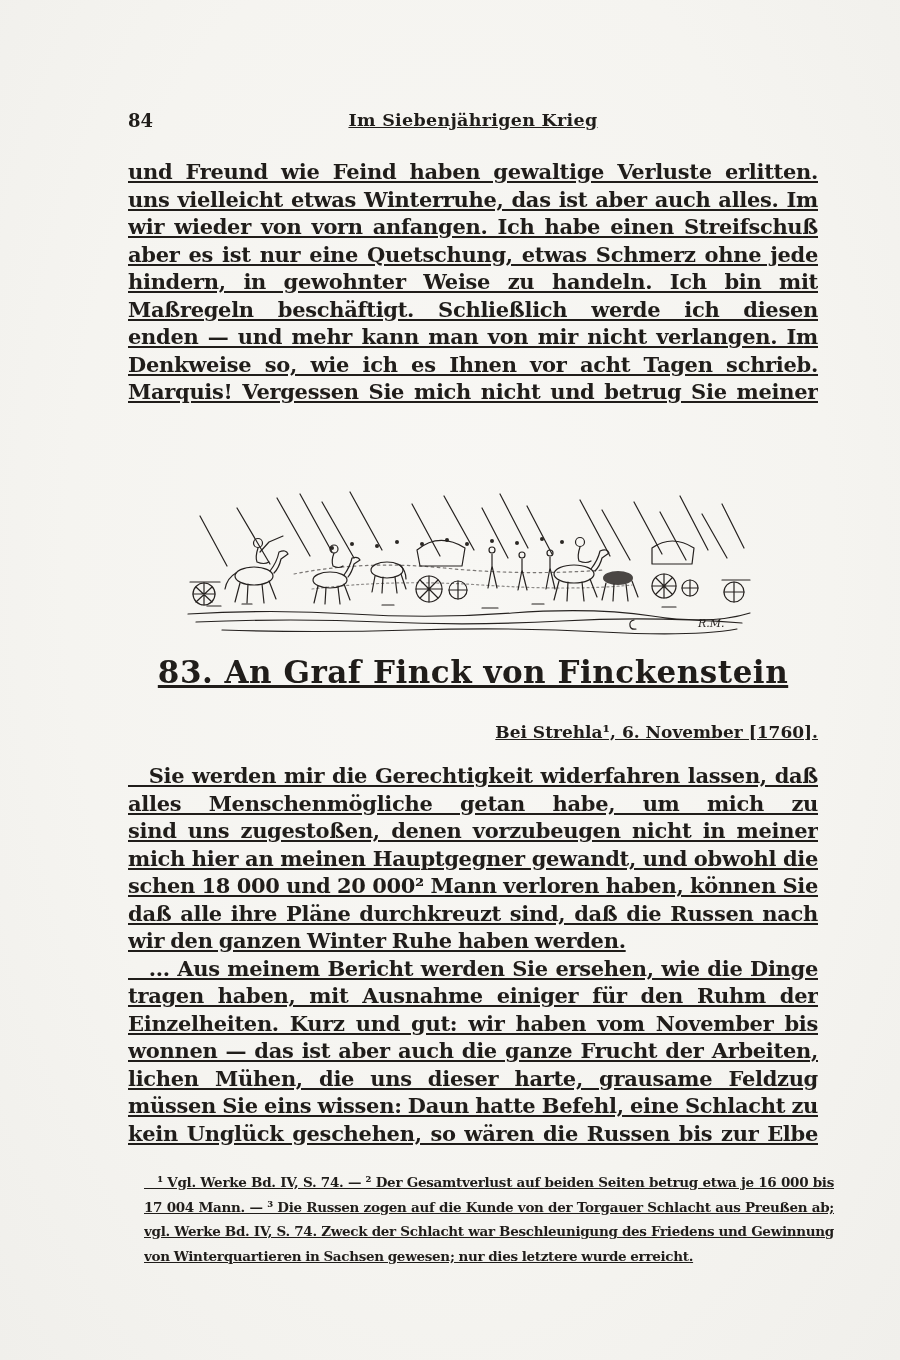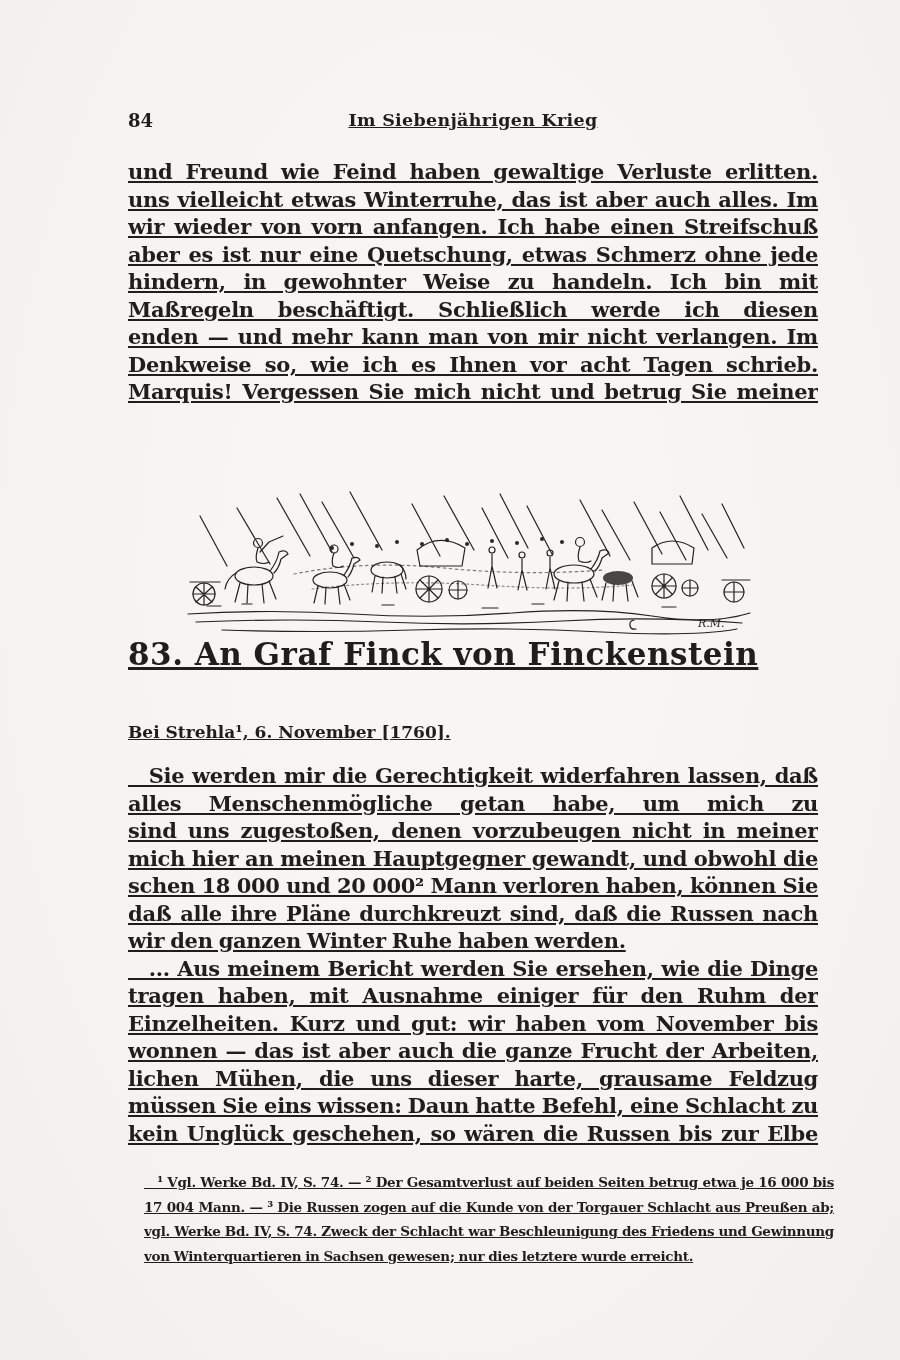--- a/index.html
+++ b/index.html
@@ -8,22 +8,22 @@
         background:radial-gradient(ellipse at 50% 42%, #f8f7f4 0%, #f5f4f0 60%, #f0efeb 100%);}
   .abs{position:absolute;}
   .textcol{left:128px;width:690px;text-decoration:underline;}
   .pagenum{top:110px;left:128px;font-size:18px;font-weight:700;}
   .runhead{top:110px;text-align:center;font-size:17.5px;font-weight:700;letter-spacing:0.3px;}
   .bodyblock{font-size:21px;font-weight:700;letter-spacing:-0.3px;word-spacing:-1px;}
   .tline{height:27.5px;line-height:27.5px;text-align:justify;text-align-last:justify;overflow:hidden;}
   .tline-left{text-align-last:left;}
   .prev{top:158px;}
   .illus{top:486px;left:182px;width:578px;height:152px;}
-  .heading{top:636px;text-align:left;font-size:31px;font-weight:700;letter-spacing:0.5px;}
-  .dateline{top:722px;text-align:left;font-size:17px;font-weight:700;}
+  .heading{top:654px;text-align:center;font-size:31px;font-weight:700;letter-spacing:0.5px;}
+  .dateline{top:722px;text-align:right;font-size:17px;font-weight:700;}
   .letterbody{top:762px;}
   .fnotes{top:1170px;font-size:13.5px;font-weight:700;letter-spacing:-0.3px;word-spacing:-0.5px;margin-left:16px;}
   .fnotes .tline{height:24.5px;line-height:24.5px;}
   svg .ink{stroke:#262220;fill:none;stroke-width:1.2;stroke-linecap:round;stroke-linejoin:round;}
   svg .inkfill{fill:#2b2724;stroke:none;}
   svg text{font-family:"DejaVu Serif", serif;fill:#262220;}
 </style>
 </head>
 <body>
 

